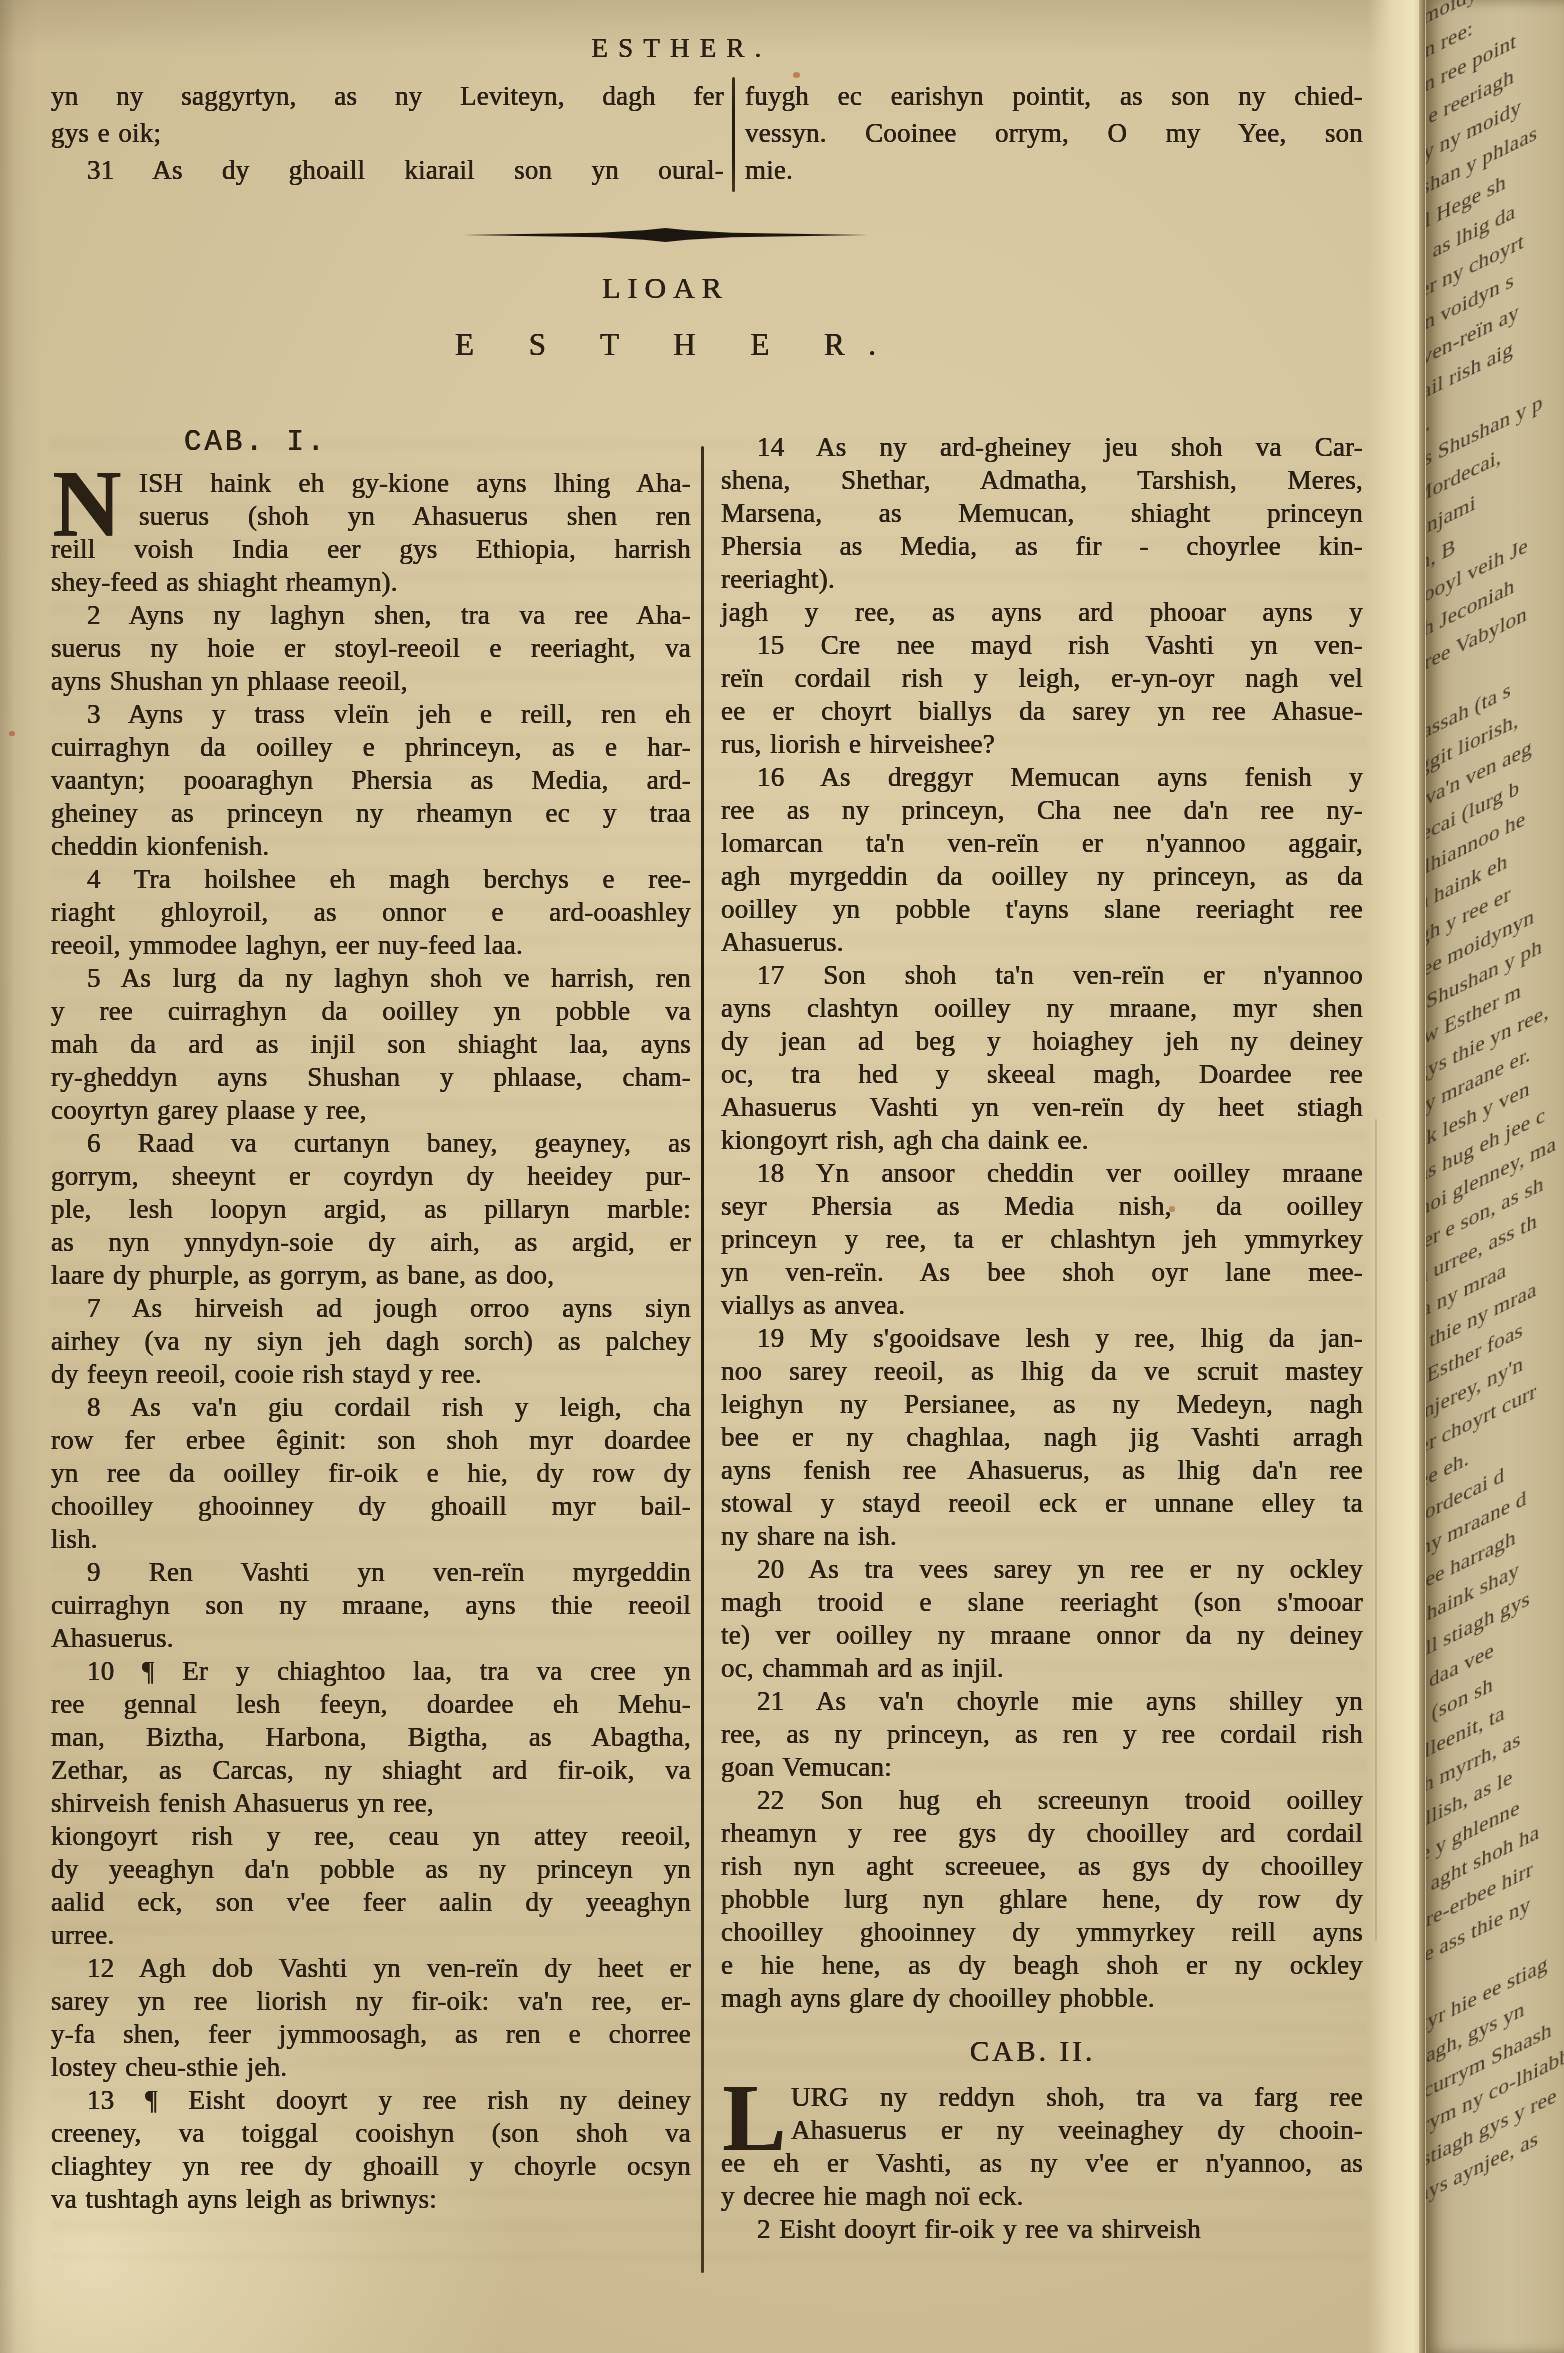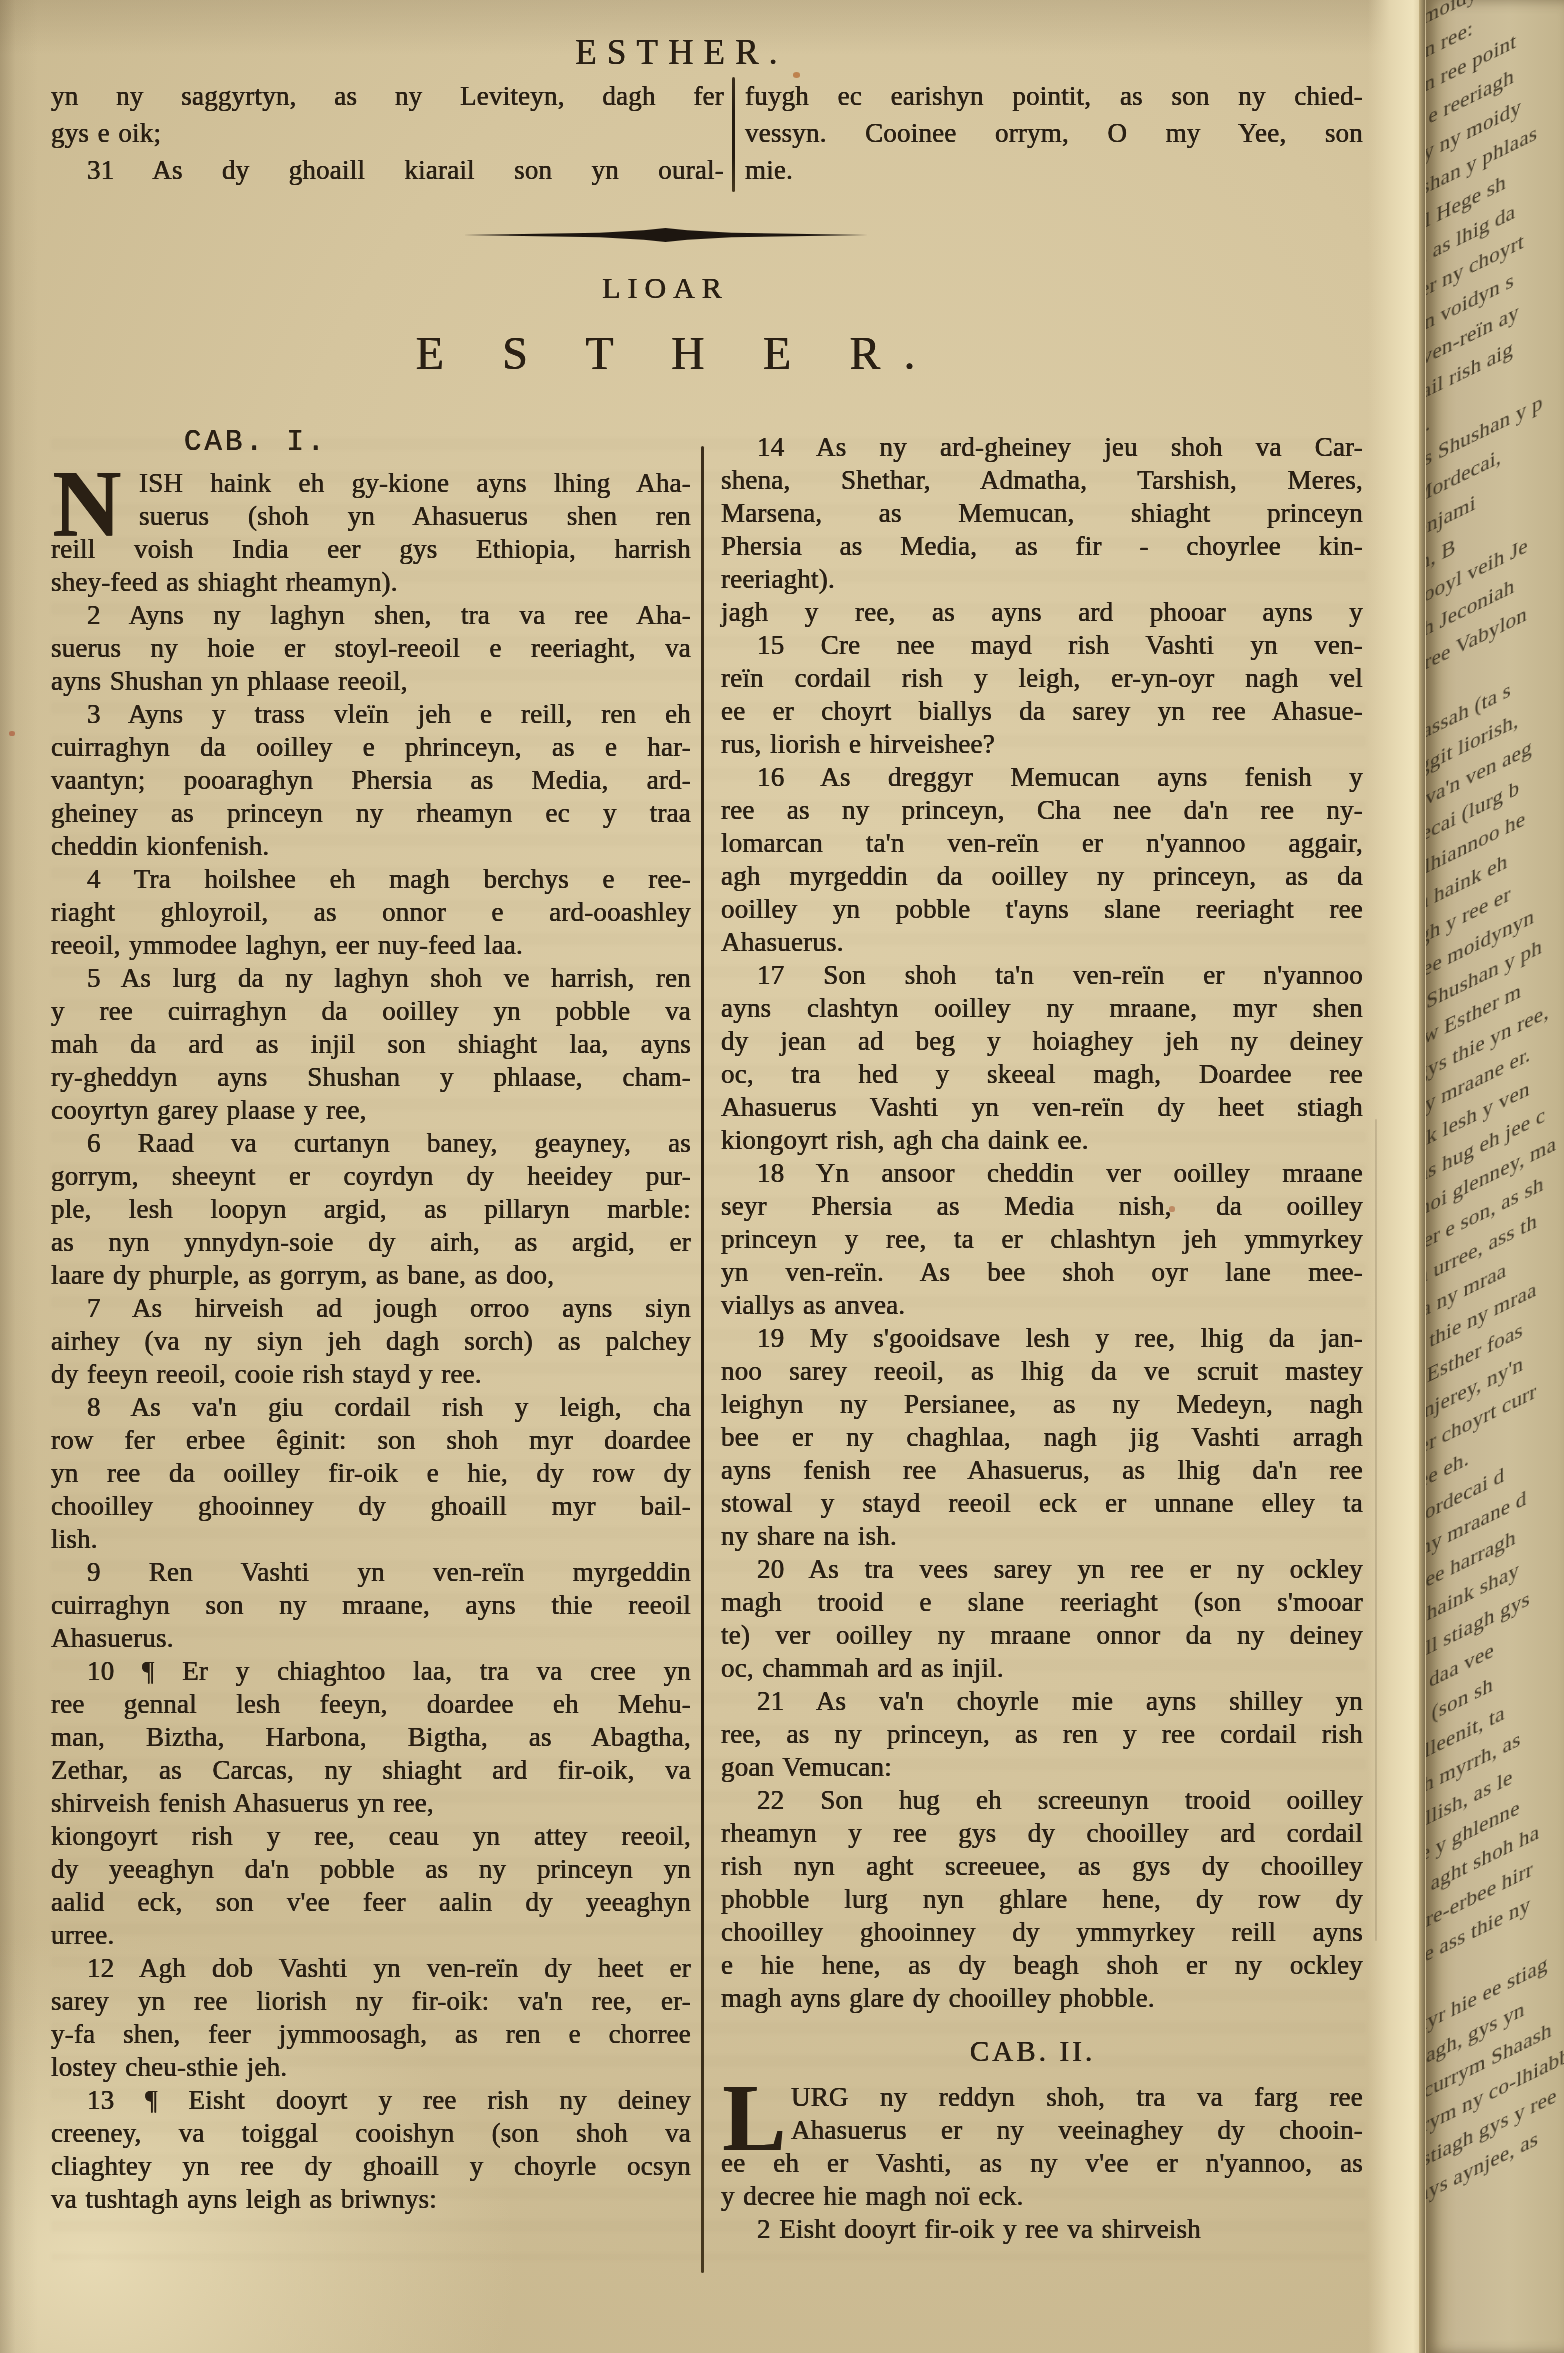--- a/index.html
+++ b/index.html
@@ -18,35 +18,35 @@
   .ln{
     font-size:27px;line-height:33px;letter-spacing:0.2px;word-spacing:1.6px;
     text-align:justify;text-align-last:justify;
     text-shadow:0.2px 0 currentColor,-0.2px 0 currentColor;
   }
   .ln.rag{text-align-last:left;}
   .ln.ind{text-indent:36px;}
   
   .runhead{
     position:absolute;left:51px;width:1315px;top:33px;text-align:center;
-    font-size:35px;letter-spacing:10.2px;transform:translateX(-27px);
+    font-size:27px;letter-spacing:10.2px;transform:translateX(-27px);
   }
   .topcol{position:absolute;top:78px;}
   .topcol .ln{line-height:37px;}
   .topcol-left{left:51px;width:673px;}
   .topcol-right{left:745px;width:618px;}
   .vrule{position:absolute;width:3.1px;background:linear-gradient(180deg,#3b2e1c,#241b10 30%,#241b10 70%,#47391f);border-radius:1.6px;}
   .vrule-top{left:732px;top:77px;height:115px;}
   .vrule-main{left:701px;top:446px;height:1827px;}
   .vrule-margin{left:1375px;top:1119px;height:822px;width:1.6px;background:rgba(60,45,25,.25);}
   
   .titleblock{position:absolute;left:51px;width:1315px;top:0;transform:translateX(-43px);text-align:center;}
   .ornament{margin-top:228px;height:14px;display:flex;justify-content:center;}
   .kicker{margin-top:29px;font-size:30px;letter-spacing:7px;}
-  .bigtitle{margin-top:22px;font-size:46px;letter-spacing:23.5px;text-indent:23.5px;}
+  .bigtitle{margin-top:22px;font-size:31px;letter-spacing:23.5px;text-indent:23.5px;}
   
   .col{position:absolute;}
   .col-left{left:51px;top:426px;width:640px;}
   .col-right{left:721px;top:431px;width:642px;}
   .cab{font-size:29px;letter-spacing:3.1px;width:max-content;text-shadow:0.2px 0 currentColor,-0.2px 0 currentColor;}
   .cab1{margin:0 0 7.8px 133px;font-family:Liberation Mono, monospace;}
   .cab2{margin:20.3px auto 12.5px auto;transform:translateX(-9.4px);}
   .verse{position:relative;}
   .verse .cap{
     position:absolute;left:1.6px;top:3.9px;font-size:95px;line-height:67px;font-weight:bold;

